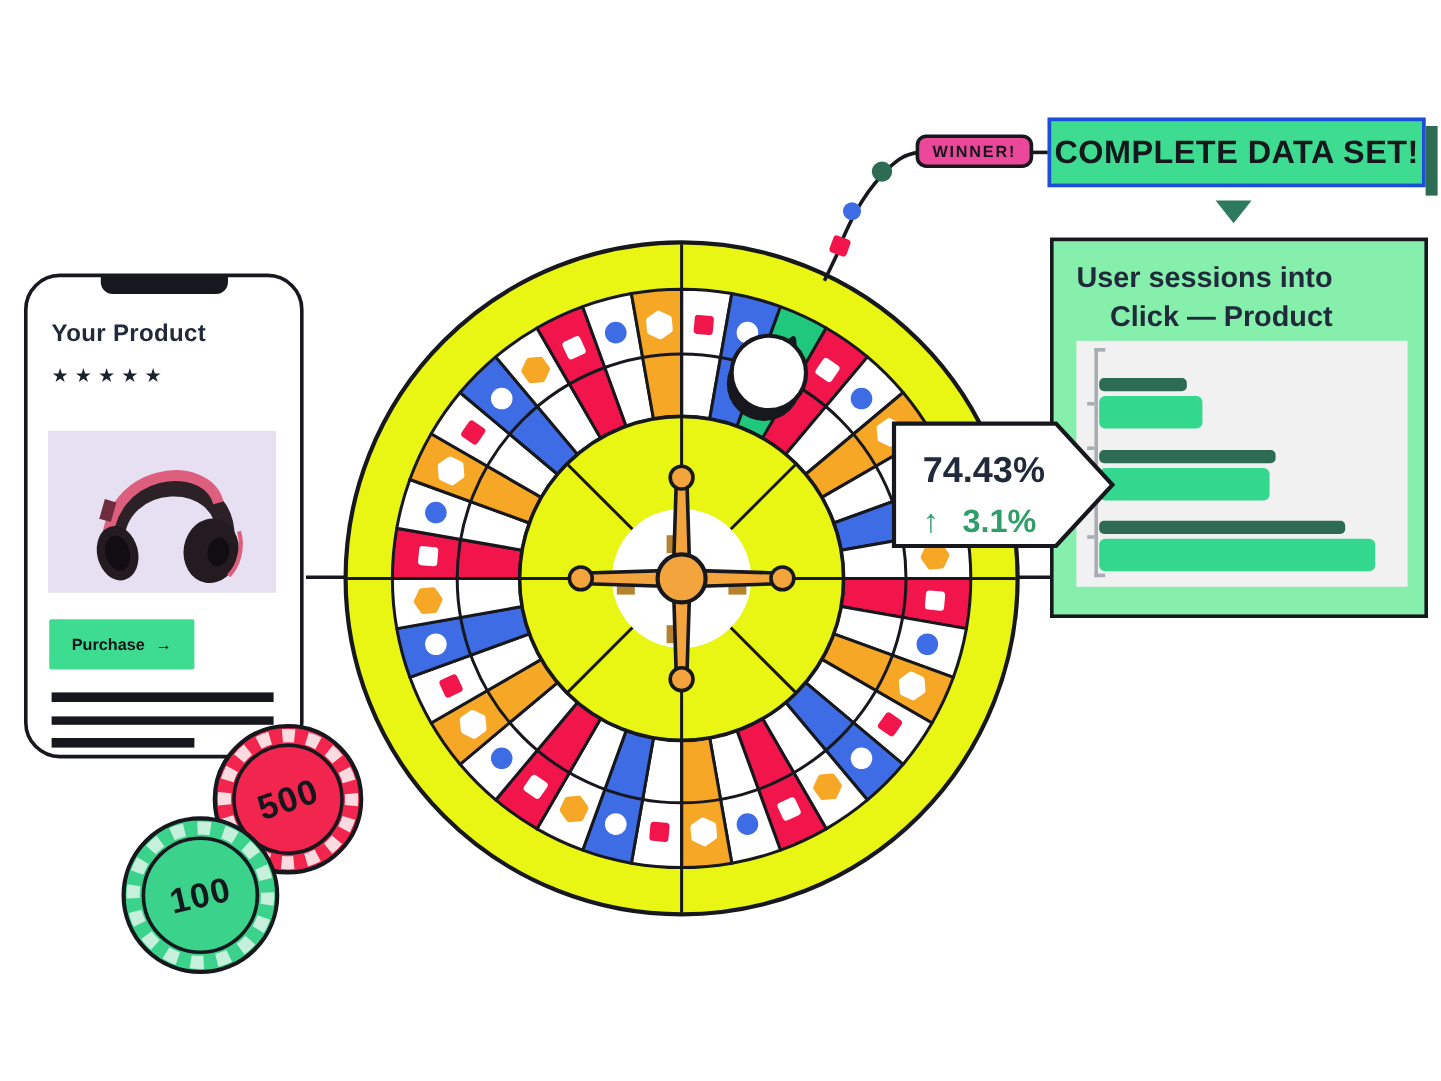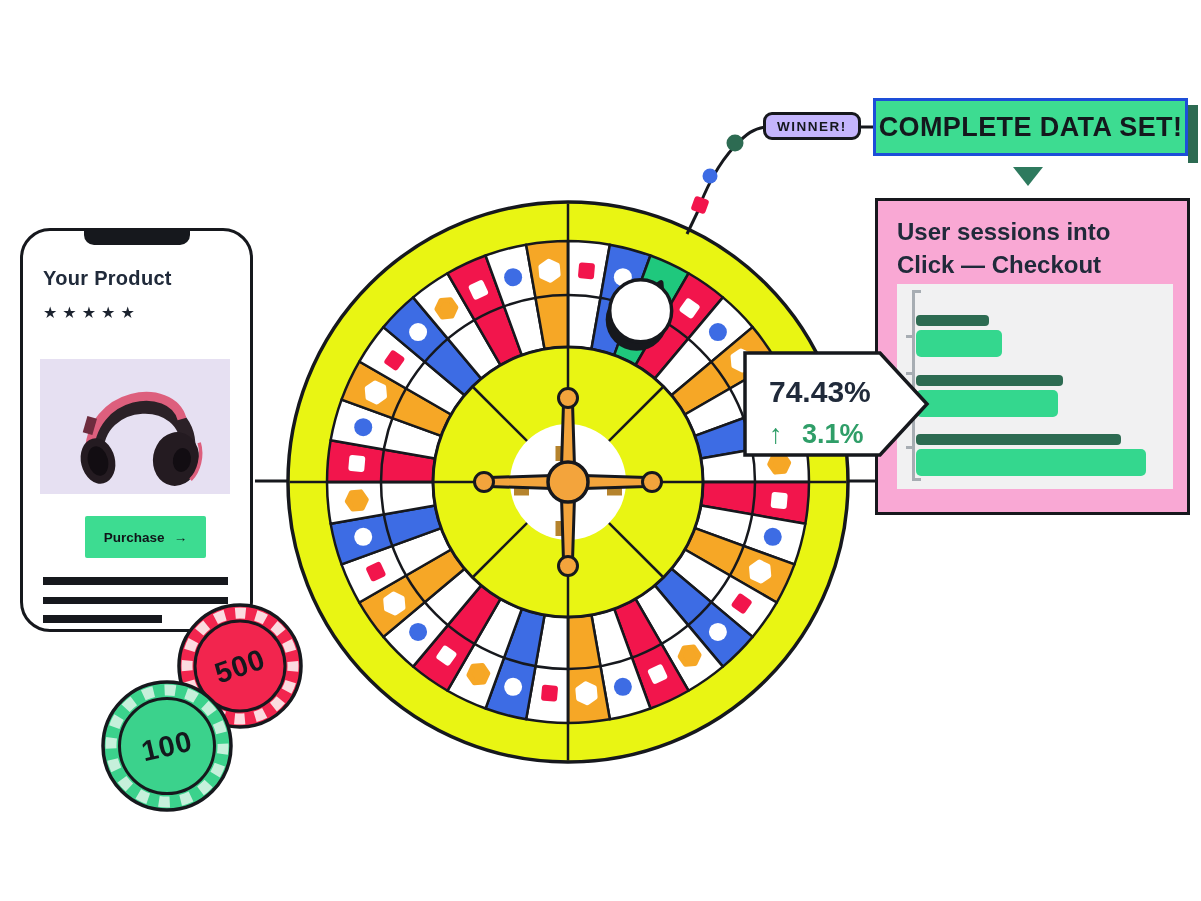--- a/index.html
+++ b/index.html
@@ -13,47 +13,47 @@
            width:106px; height:15px; background:#16181d; border-radius:0 0 10px 10px; }
   .phone-title { position:absolute; left:20px; top:36px; font-size:20px; font-weight:600;
                  color:#202a3a; letter-spacing:.3px; }
   .phone-stars { position:absolute; left:20px; top:72px; font-size:16px; letter-spacing:5px;
                  color:#1b222e; }
   .product-image { position:absolute; left:17px; top:128px; width:190px; height:135px;
                    background:#e6e0f2; }
   .purchase-btn { position:absolute; left:18px; top:285px; width:121px; height:42px;
                   background:#3ddc91; border:none; border-radius:2px; cursor:pointer;
                   display:flex; align-items:center; justify-content:center; gap:9px;
-                  font-family:inherit; font-size:13.5px; font-weight:bold; color:#101419;margin-left:44px; }
+                  font-family:inherit; font-size:13.5px; font-weight:bold; color:#101419; }
   .ph-line { position:absolute; left:20px; background:#16181d; }
   .ph-line1 { top:346px; width:185px; height:8px; }
   .ph-line2 { top:366px; width:185px; height:7px; }
   .ph-line3 { top:384px; width:119px; height:8px; }
 
   
   #scene { position:absolute; left:0; top:0; width:1201px; height:901px; pointer-events:none; }
 
   
   .winner-badge { position:absolute; left:763px; top:112px; height:27px; padding:11px 11px;
-                  display:flex; align-items:center; background:#c4b5fd;
+                  display:flex; align-items:center; background:#ec4899;
                   border:3px solid #16181d; border-radius:9px;
                   font-size:13.5px; font-weight:bold; letter-spacing:1.5px; color:#14181d; }
   .banner { position:absolute; left:873px; top:98px; width:315px; height:58px;
             display:flex; align-items:center; justify-content:center;
             background:#3ddc91; border:3px solid #1d4ed8;
             font-size:27px; font-weight:600; letter-spacing:.4px; color:#14181d; }
   .banner-shadow { position:absolute; left:1188px; top:105px; width:10px; height:58px;
                    background:#2d6b52; }
   .banner-pointer { position:absolute; left:1013px; top:167px; width:0; height:0;
                     border-left:15px solid transparent; border-right:15px solid transparent;
                     border-top:19px solid #2e7a5e; }
 
   
   .chart-card { position:absolute; left:875px; top:198px; width:315px; height:317px;
-                background:#f9a8d4; border:3px solid #16181d; }
+                background:#86efac; border:3px solid #16181d;text-align:right; }
   .chart-title { position:absolute; left:19px; top:14px; font-size:24px; line-height:33px;
                  font-weight:600; color:#202a3a; }
   .chart-area { position:absolute; left:19px; top:83px; width:276px; height:205px;
                 background:#f1f1f2; }
   .axis-line { position:absolute; left:15px; top:6px; width:2.5px; height:191px; background:#a7adb3; }
   .axis-cap { position:absolute; left:15px; width:9px; height:2.5px; background:#a7adb3; }
   .axis-tick { position:absolute; left:9px; width:6px; height:2.5px; background:#a7adb3; }
   .bar { position:absolute; left:19px; height:11px; border-radius:4px; }
   .bar.light { height:27px; border-radius:5px; }
 
@@ -234,21 +234,21 @@
   </div>
   <div class="banner-shadow"></div>
   <div class="banner">
     <span>COMPLETE DATA SET!</span>
   </div>
   <div class="banner-pointer"></div>
 
   <div class="chart-card">
     <div class="chart-title">
       <div>User sessions into</div>
-      <div>Click — Checkout</div>
+      <div>Click — Product</div>
     </div>
     <div class="chart-area" id="bars">
       <div class="axis-line"></div>
       <div class="axis-cap" style="top:6px"></div>
       <div class="axis-cap" style="top:194px"></div>
       <div class="axis-tick" style="top:51px"></div>
       <div class="axis-tick" style="top:88px"></div>
       <div class="axis-tick" style="top:162px"></div>
     <div class="bar" style="top: 31px; width: 73px; background: rgb(45, 107, 82);"></div>
         <div class="bar" style="top: 91px; width: 147px; background: rgb(45, 107, 82);"></div>

